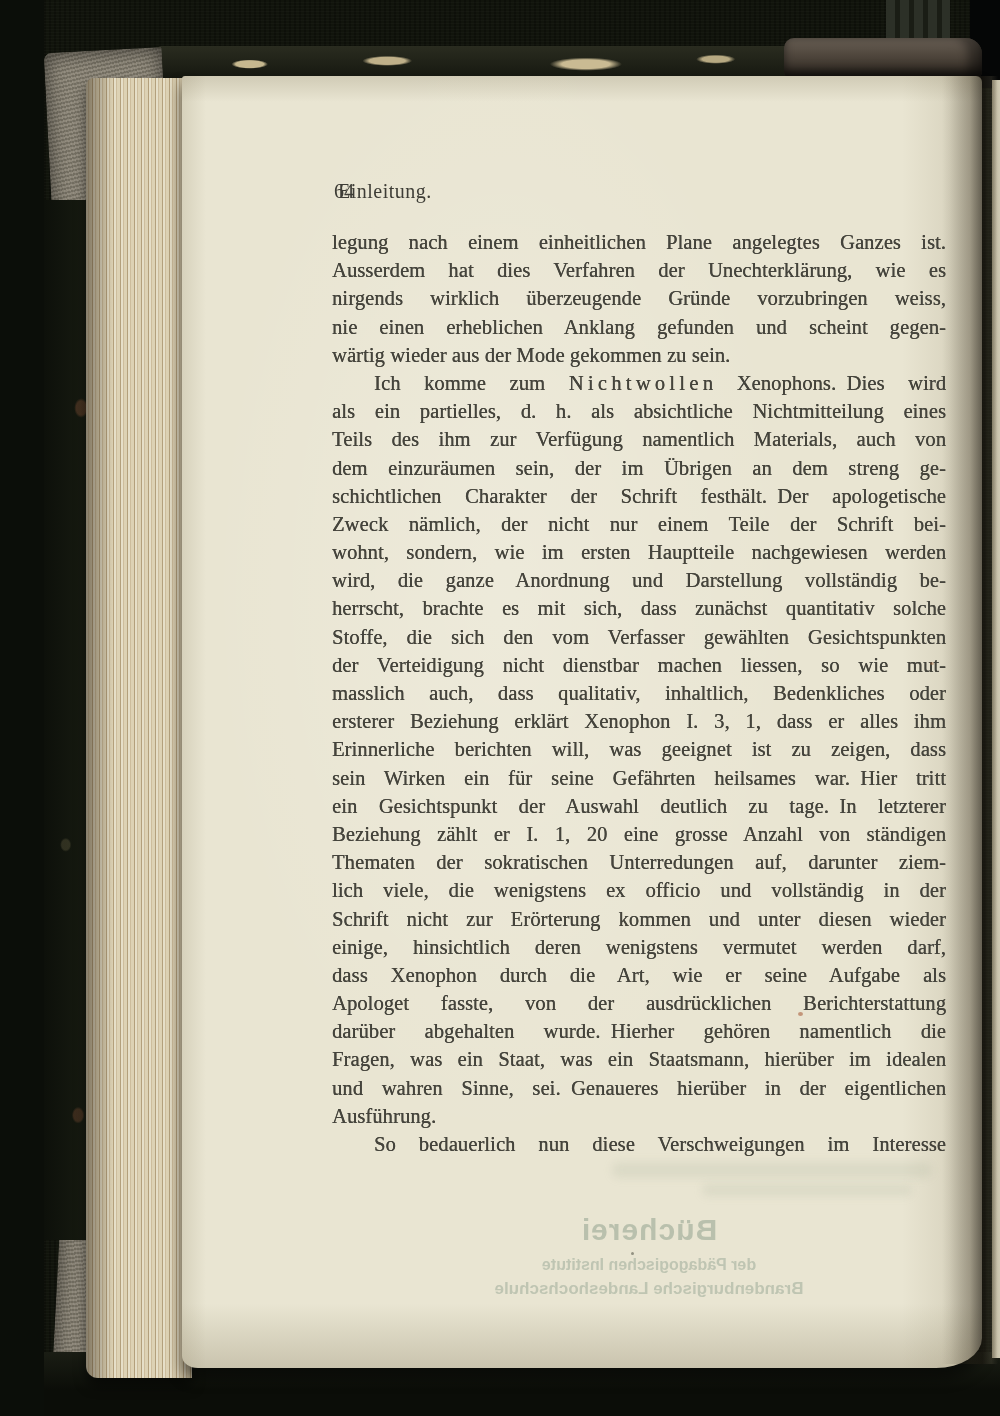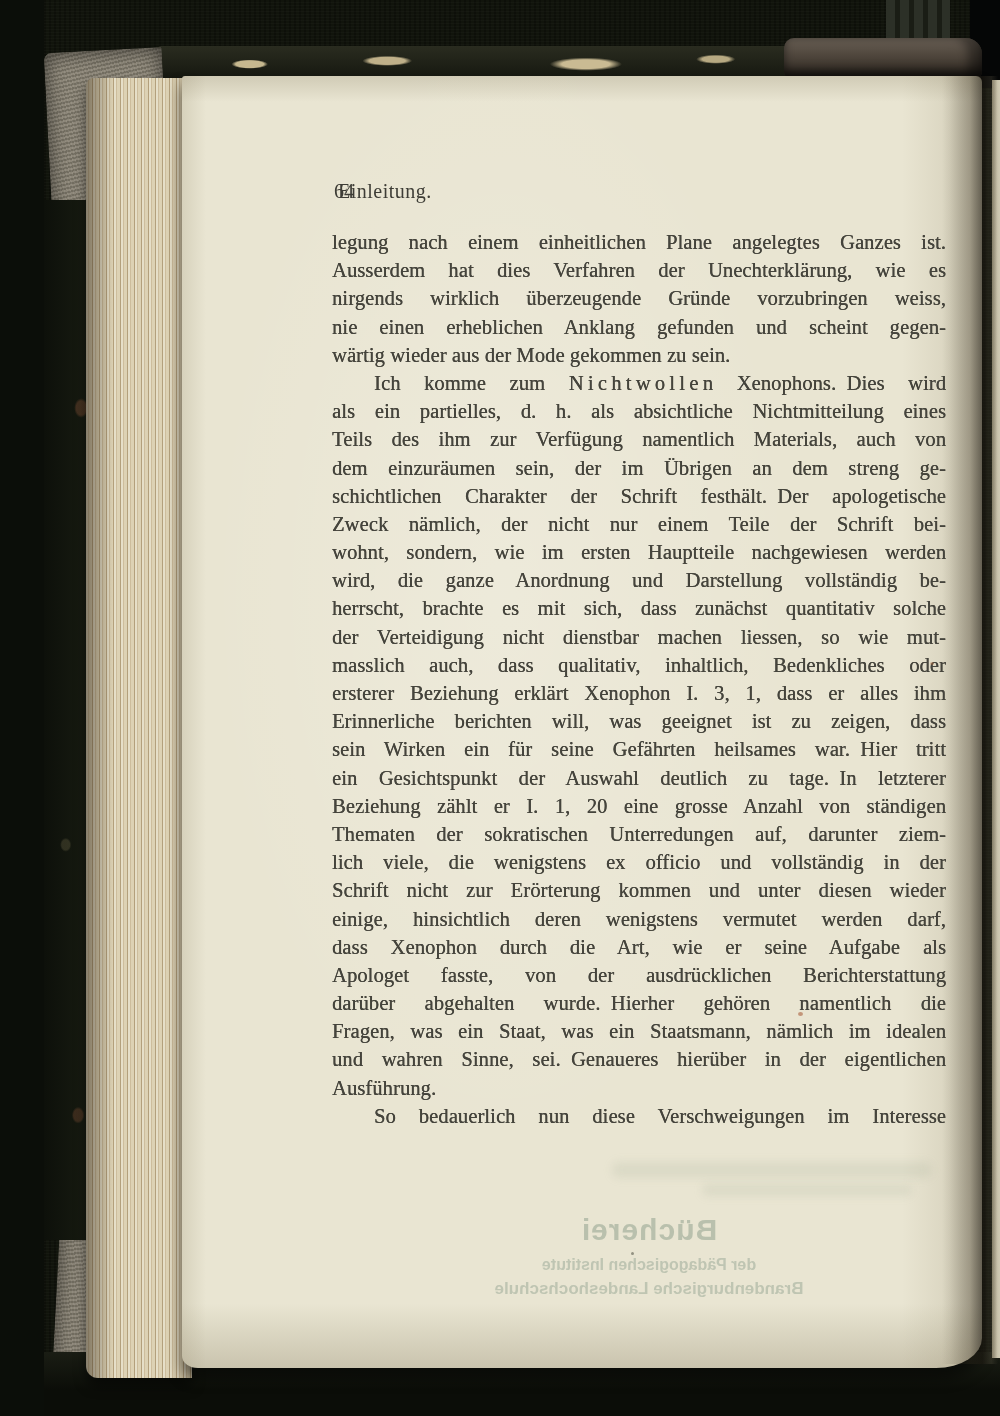--- a/index.html
+++ b/index.html
@@ -143,35 +143,36 @@
         <div class="line nj">wärtig wieder aus der Mode gekommen zu sein.</div>
         <div class="line ind">Ich komme zum N i c h t w o l l e n Xenophons. Dies wird</div>
         <div class="line">als ein partielles, d. h. als absichtliche Nichtmitteilung eines</div>
         <div class="line">Teils des ihm zur Verfügung namentlich Materials, auch von</div>
         <div class="line">dem einzuräumen sein, der im Übrigen an dem streng ge-</div>
         <div class="line">schichtlichen Charakter der Schrift festhält. Der apologetische</div>
         <div class="line">Zweck nämlich, der nicht nur einem Teile der Schrift bei-</div>
         <div class="line">wohnt, sondern, wie im ersten Hauptteile nachgewiesen werden</div>
         <div class="line">wird, die ganze Anordnung und Darstellung vollständig be-</div>
         <div class="line">herrscht, brachte es mit sich, dass zunächst quantitativ solche</div>
+        <div class="line">Stoffe, die sich den vom Verfasser gewählten Gesichtspunkten</div>
         <div class="line">der Verteidigung nicht dienstbar machen liessen, so wie mut-</div>
         <div class="line">masslich auch, dass qualitativ, inhaltlich, Bedenkliches oder</div>
         <div class="line">ersterer Beziehung erklärt Xenophon I. 3, 1, dass er alles ihm</div>
         <div class="line">Erinnerliche berichten will, was geeignet ist zu zeigen, dass</div>
         <div class="line">sein Wirken ein für seine Gefährten heilsames war. Hier tritt</div>
         <div class="line">ein Gesichtspunkt der Auswahl deutlich zu tage. In letzterer</div>
         <div class="line">Beziehung zählt er I. 1, 20 eine grosse Anzahl von ständigen</div>
         <div class="line">Thematen der sokratischen Unterredungen auf, darunter ziem-</div>
         <div class="line">lich viele, die wenigstens ex officio und vollständig in der</div>
         <div class="line">Schrift nicht zur Erörterung kommen und unter diesen wieder</div>
         <div class="line">einige, hinsichtlich deren wenigstens vermutet werden darf,</div>
         <div class="line">dass Xenophon durch die Art, wie er seine Aufgabe als</div>
         <div class="line">Apologet fasste, von der ausdrücklichen Berichterstattung</div>
         <div class="line">darüber abgehalten wurde. Hierher gehören namentlich die</div>
-        <div class="line">Fragen, was ein Staat, was ein Staatsmann, nämlich im idealen</div>
+        <div class="line">Fragen, was ein Staat, was ein Staatsmann, hierüber im idealen</div>
         <div class="line">und wahren Sinne, sei. Genaueres hierüber in der eigentlichen</div>
         <div class="line nj">Ausführung.</div>
         <div class="line ind">So bedauerlich nun diese Verschweigungen im Interesse</div>
       </div>
 
     <div class="smudge sm1"></div>
     <div class="smudge sm2"></div>
 
     <div class="stamp">
       <div class="s1">Bücherei</div>

